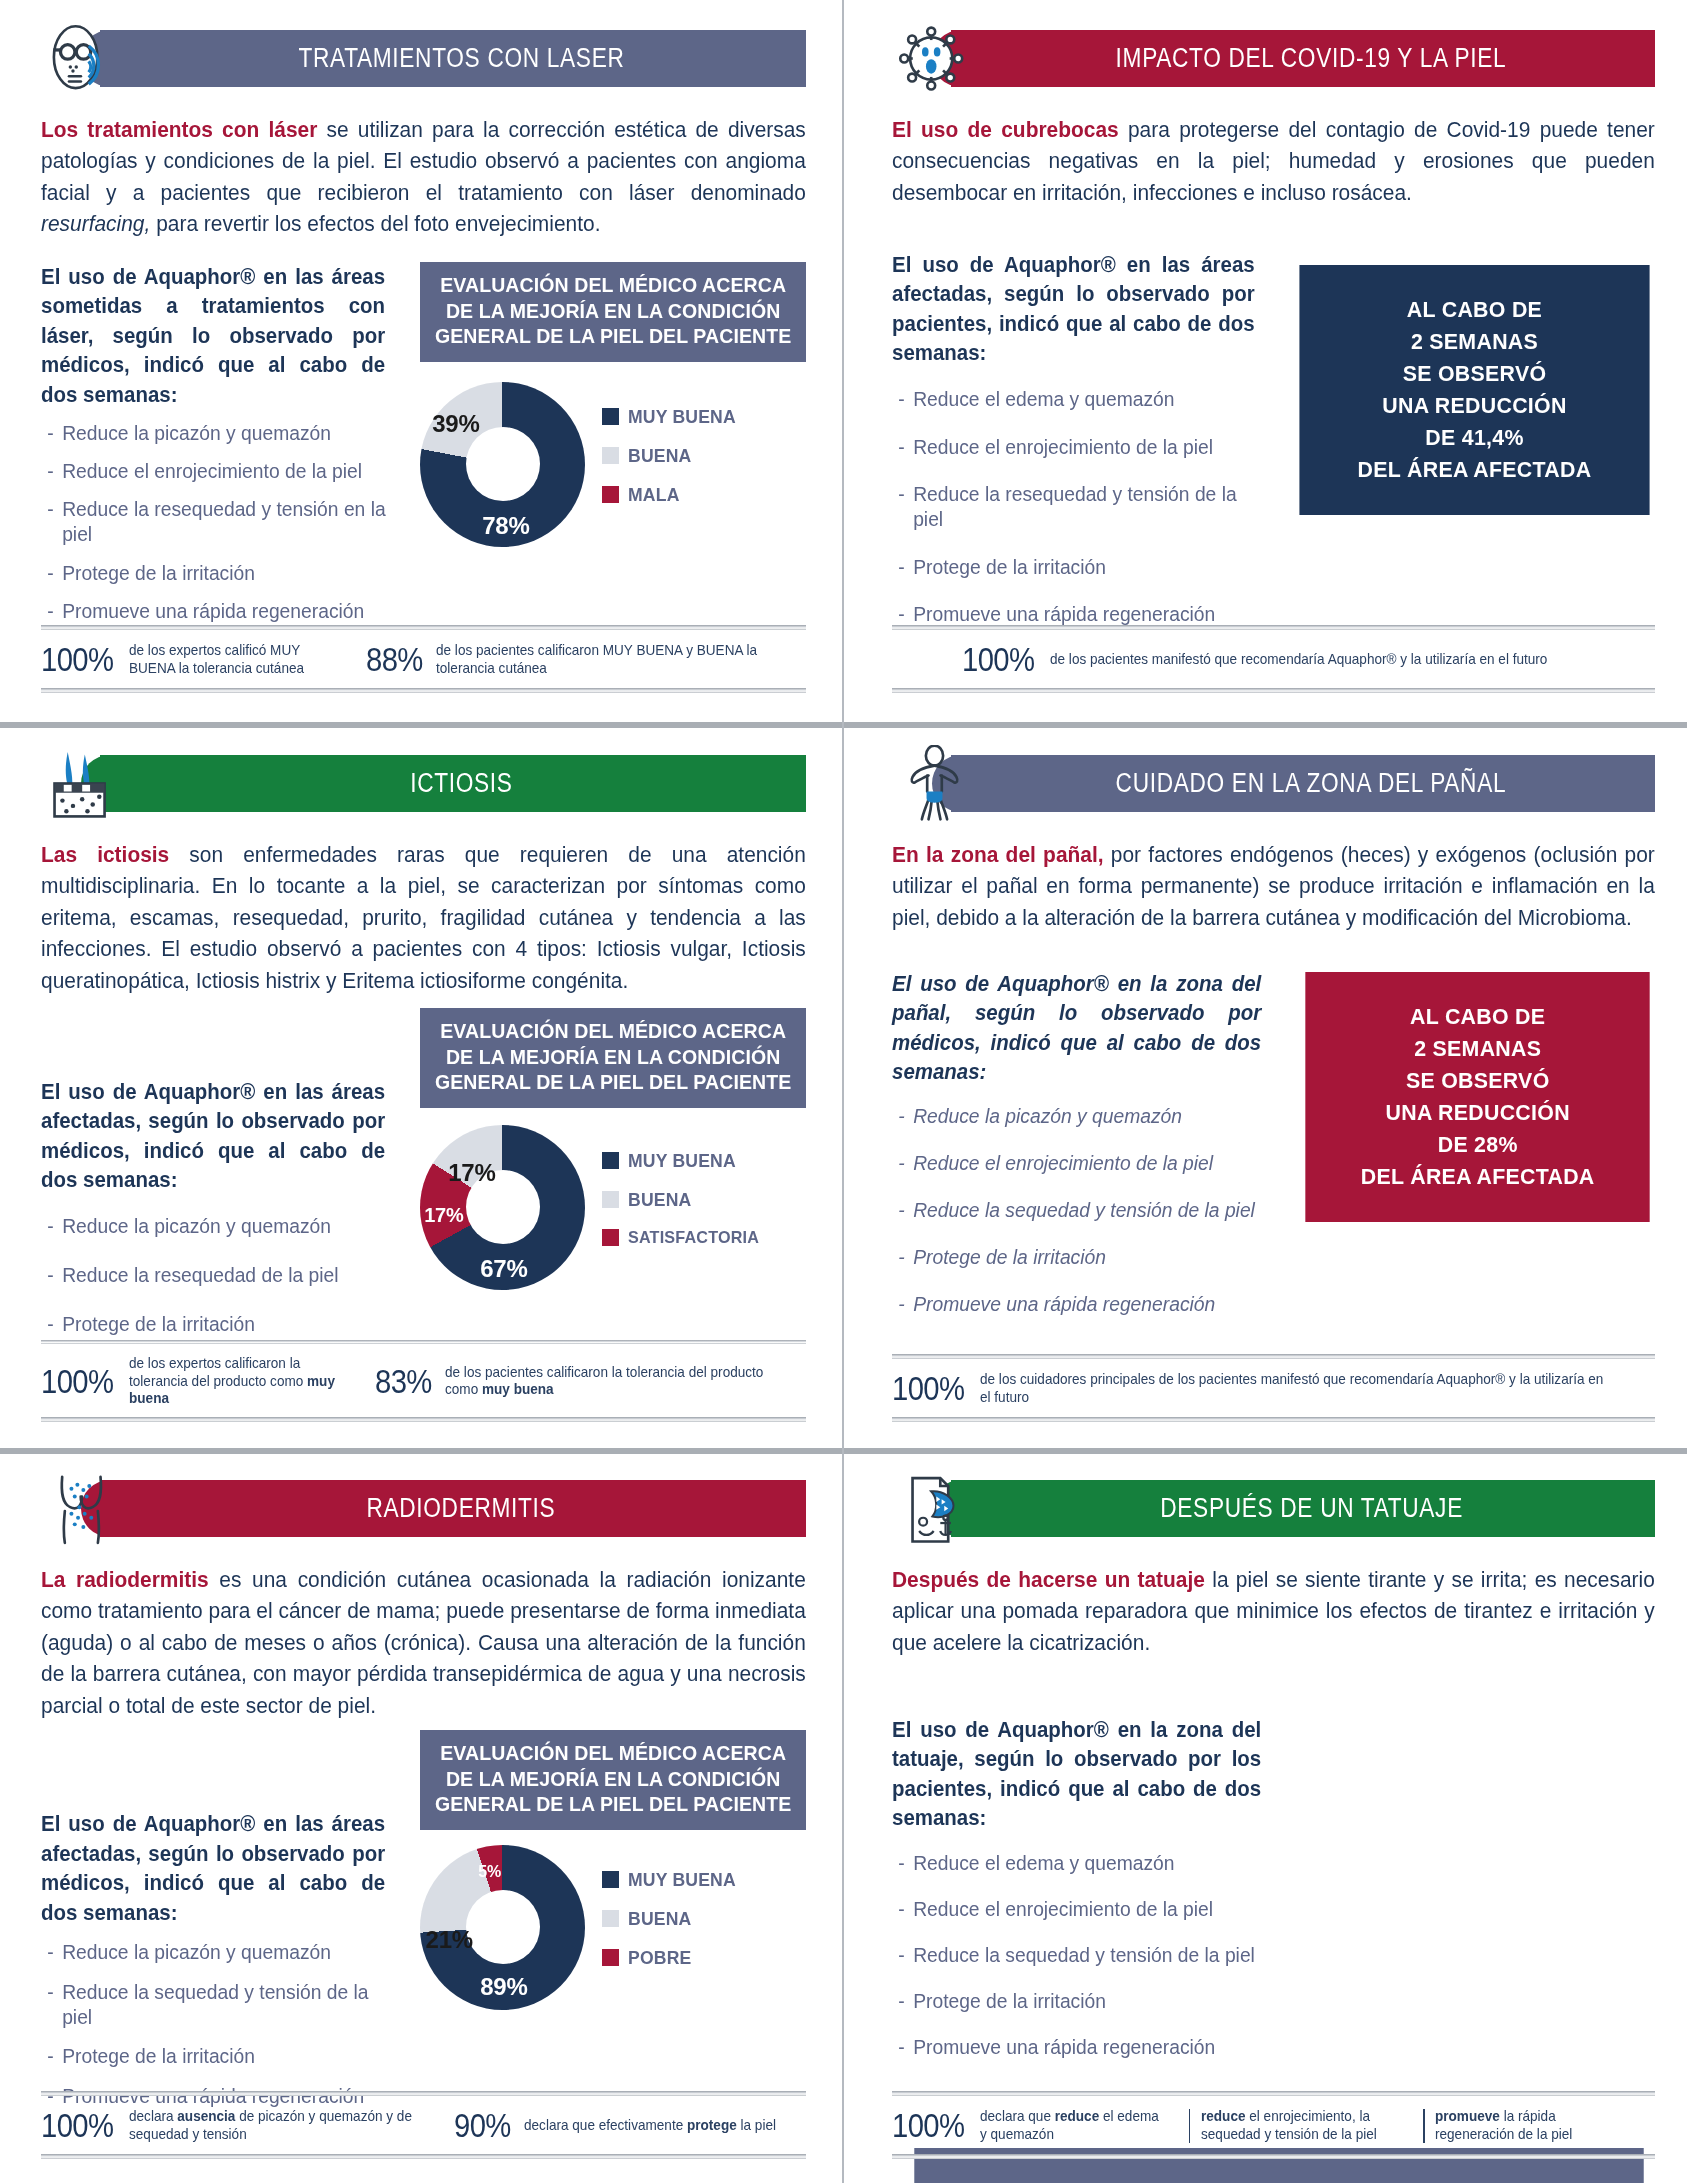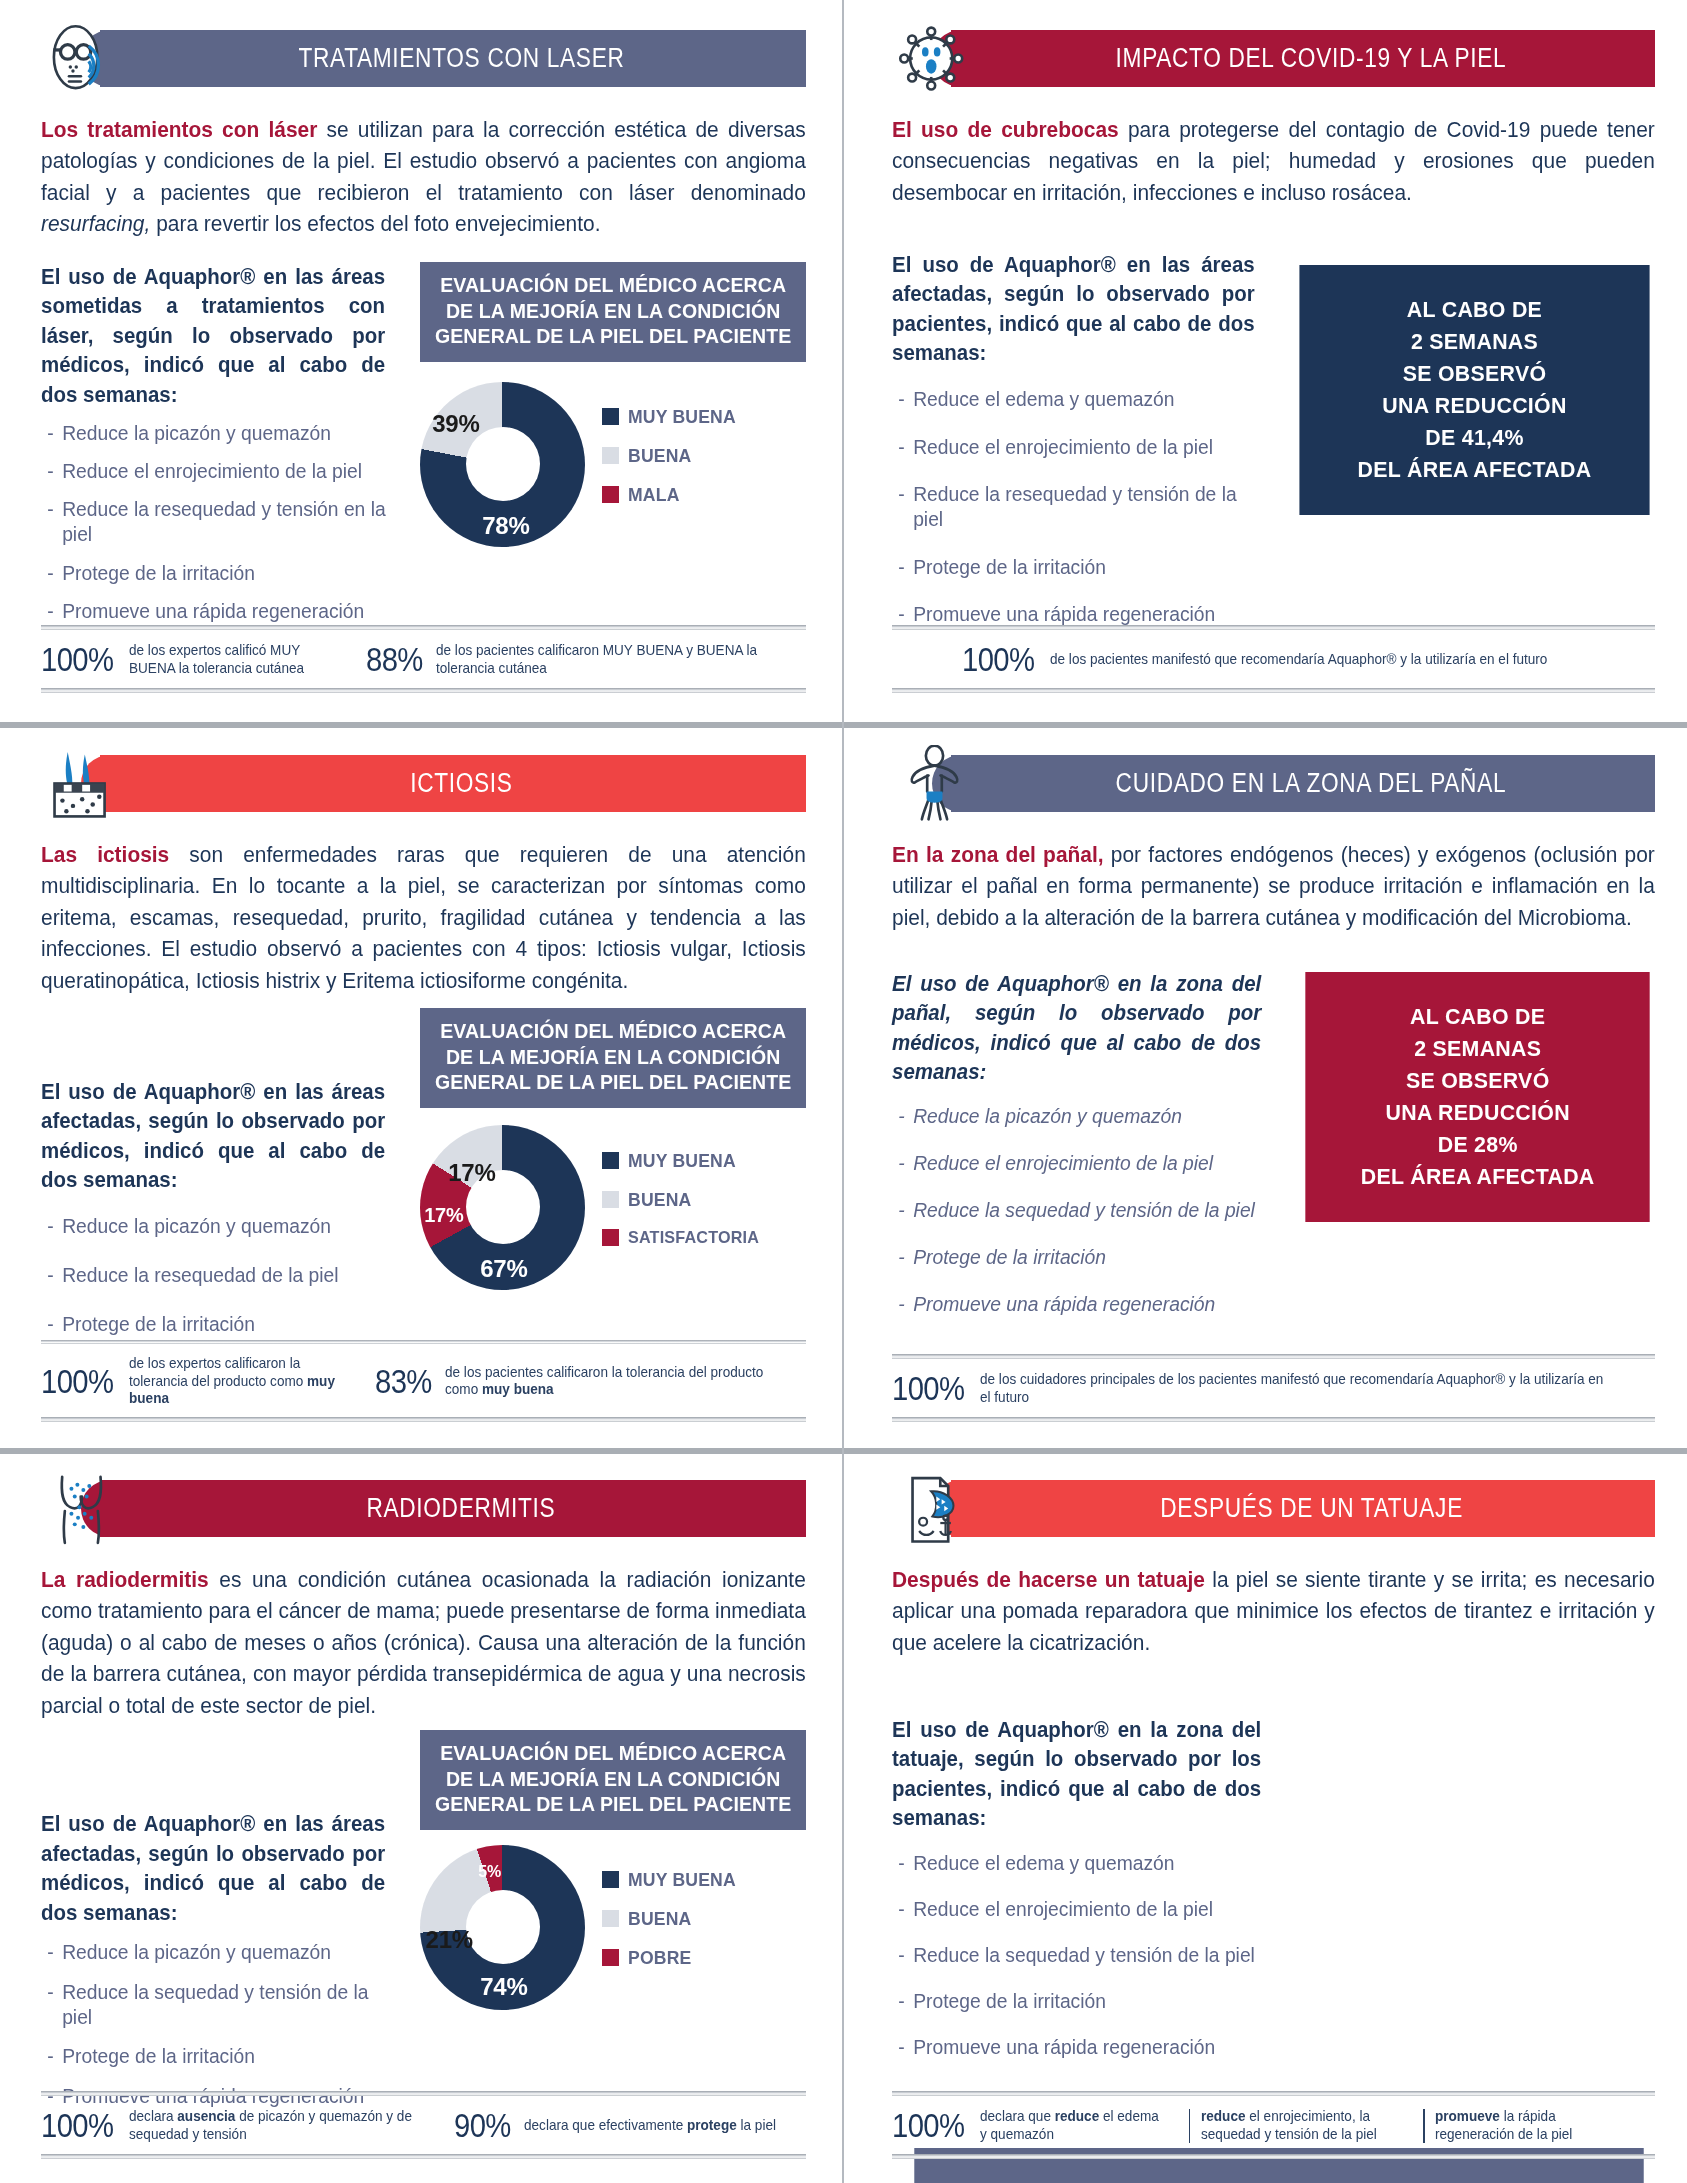--- a/index.html
+++ b/index.html
@@ -77,21 +77,21 @@
     letter-spacing: 0.8px;
     font-weight: 400;
     transform: scaleX(0.84);
     white-space: nowrap;
     position: relative;
     z-index: 2;
     padding-left: 20px;
   }
   .bar-slate { background: #5d6688; text-align: center; }
   .bar-crimson { background: #a61639; }
-  .bar-navy { background: #ef4444; }
+  .bar-navy { background: #15803d; }
 
   
   .intro {
     margin-top: 20px;
     font-size: 22.5px;
     line-height: 1.40;
     color: #1d3557;
     text-align: justify;
     transform: scaleX(0.93);
     transform-origin: left top;
@@ -585,21 +585,21 @@
           <li style="margin-bottom:14.6px">Reduce la sequedad y tensión de la piel</li>
           <li style="margin-bottom:14.6px">Protege de la irritación</li>
           <li>Promueve una rápida regeneración</li>
         </ul>
       </div>
       <div style="flex:1;margin-left:9.3px;">
         <div class="cap">EVALUACIÓN DEL MÉDICO ACERCA DE LA MEJORÍA EN LA CONDICIÓN GENERAL DE LA PIEL DEL PACIENTE</div>
         <div class="donut-wrap" style="margin-top:14.6px;">
           <div class="donut" style="width:165px;height:165px;background:conic-gradient(#1d3557 0deg 266.4deg,#d9dde4 266.4deg 342deg,#a61639 342deg 360deg);">
             <div class="hole"></div>
-            <span class="dlabel" style="color:#fff;left:60px;top:128px;">74%</span>
+            <span class="dlabel" style="color:#fff;left:60px;top:128px;">89%</span>
             <span class="dlabel" style="color:#1a1a1a;left:5.3px;top:81px;">21%</span>
             <span class="dlabel" style="color:#fff;left:58px;top:18.5px;font-size:16px;">5%</span>
           </div>
           <div class="legend">
             <div class="legend-row">
               <span class="swatch" style="background:#1d3557"></span>
               <span class="legend-label">MUY BUENA</span>
             </div>
             <div class="legend-row">
               <span class="swatch" style="background:#d9dde4"></span>

